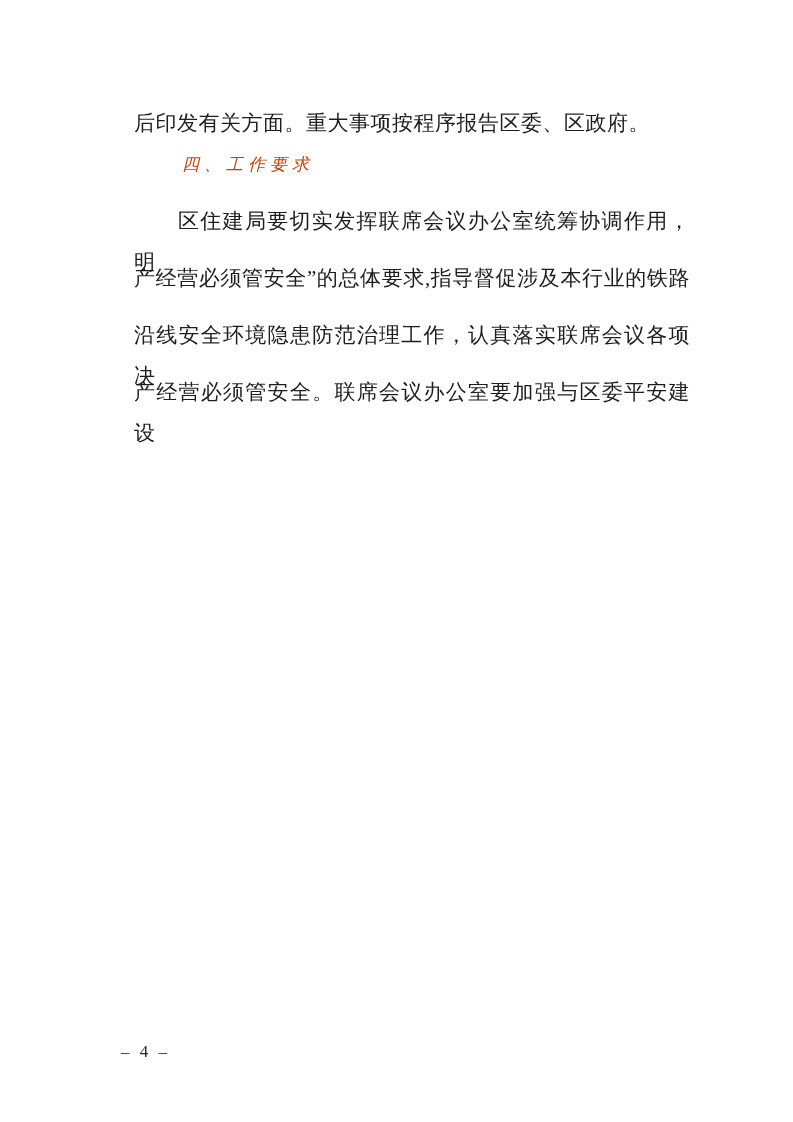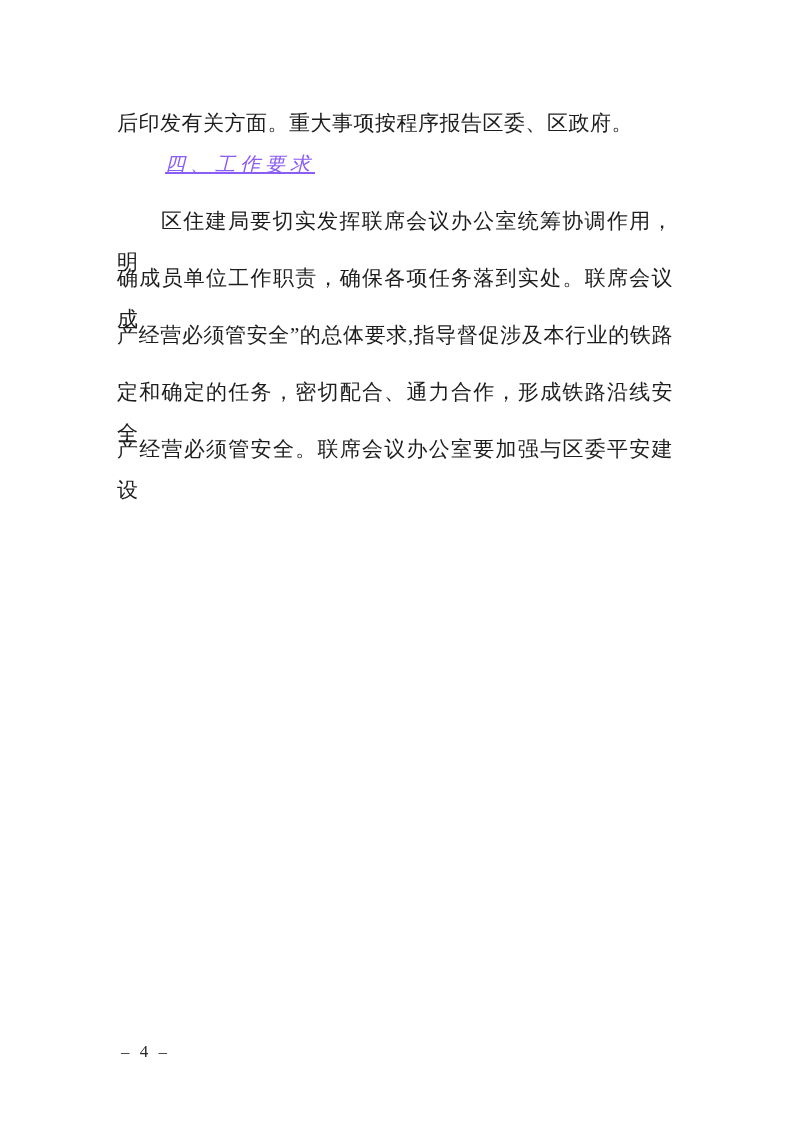--- a/index.html
+++ b/index.html
@@ -11,21 +11,21 @@
     position: relative;
     width: 793px;
     height: 1122px;
     background: #ffffff;
     overflow: hidden;
     font-family: "Liberation Serif", "DejaVu Serif", serif;
     color: #1d1d1d;
   }
   .textblock {
     position: absolute;
-    left: 117px;
+    left: 134px;
     top: 103px;
     width: 556px;
   }
   .line {
     height: 41px;
     line-height: 41px;
     font-size: 21px;
     letter-spacing: 0.5px;
     white-space: nowrap;
     text-align: left;
@@ -33,27 +33,26 @@
   .line.justify {
     white-space: normal;
     text-align: justify;
     text-align-last: justify;
     margin-top: 16px;
   }
   .line.indent {
     text-indent: 44px;
   }
   .line.heading {
-    font-size: 20px;
+    font-size: 17px;
     font-style: italic;
     letter-spacing: 5px;
-    color: #8b5cf6;
+    color: #c2410c;
     text-indent: 48px;
     font-weight: 400;
-    text-decoration: underline;
   }
   .footer {
     position: absolute;
     left: 121px;
     top: 1042px;
     font-size: 17px;
     letter-spacing: 3px;
     color: #2a2a2a;
   }
 </style>
@@ -63,27 +62,26 @@
 <div class="page">
 
   <div class="textblock">
 
     <div class="line">后印发有关方面。重大事项按程序报告区委、区政府。</div>
 
     <div class="line heading">四、工作要求</div>
 
     <div class="line justify indent">区住建局要切实发挥联席会议办公室统筹协调作用，明</div>
 
-    <div class="line justify">确成员单位工作职责，确保各项任务落到实处。联席会议成</div>
 
 
     <div class="line justify">产经营必须管安全”的总体要求,指导督促涉及本行业的铁路</div>
 
+    <div class="line justify">沿线安全环境隐患防范治理工作，认真落实联席会议各项决</div>
 
-    <div class="line justify">定和确定的任务，密切配合、通力合作，形成铁路沿线安全</div>
 
     <div class="line justify">产经营必须管安全。联席会议办公室要加强与区委平安建设</div>
 
 
   </div>
 
   <div class="footer">– 4 –</div>
 
 </div>
 

